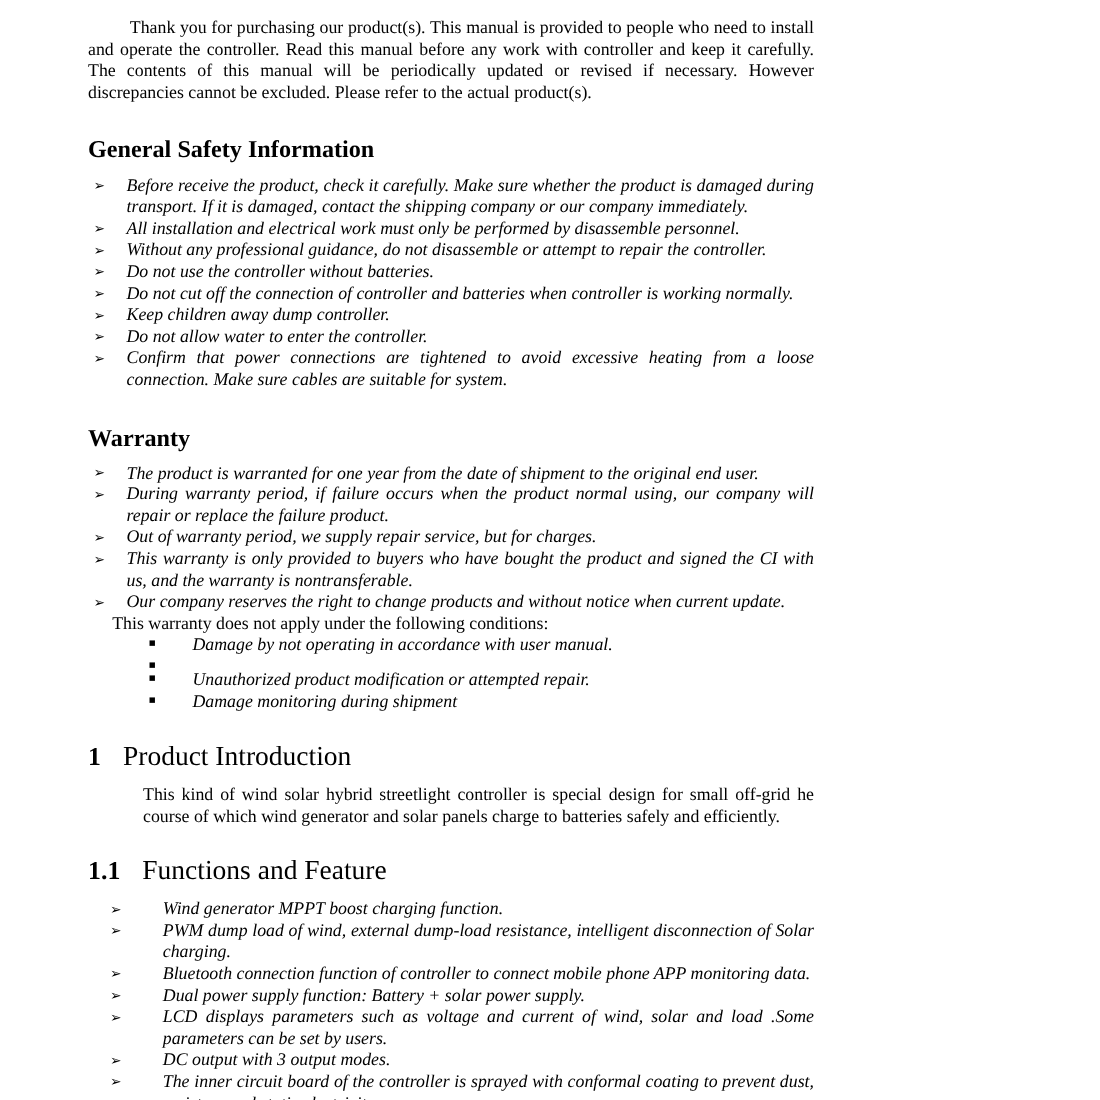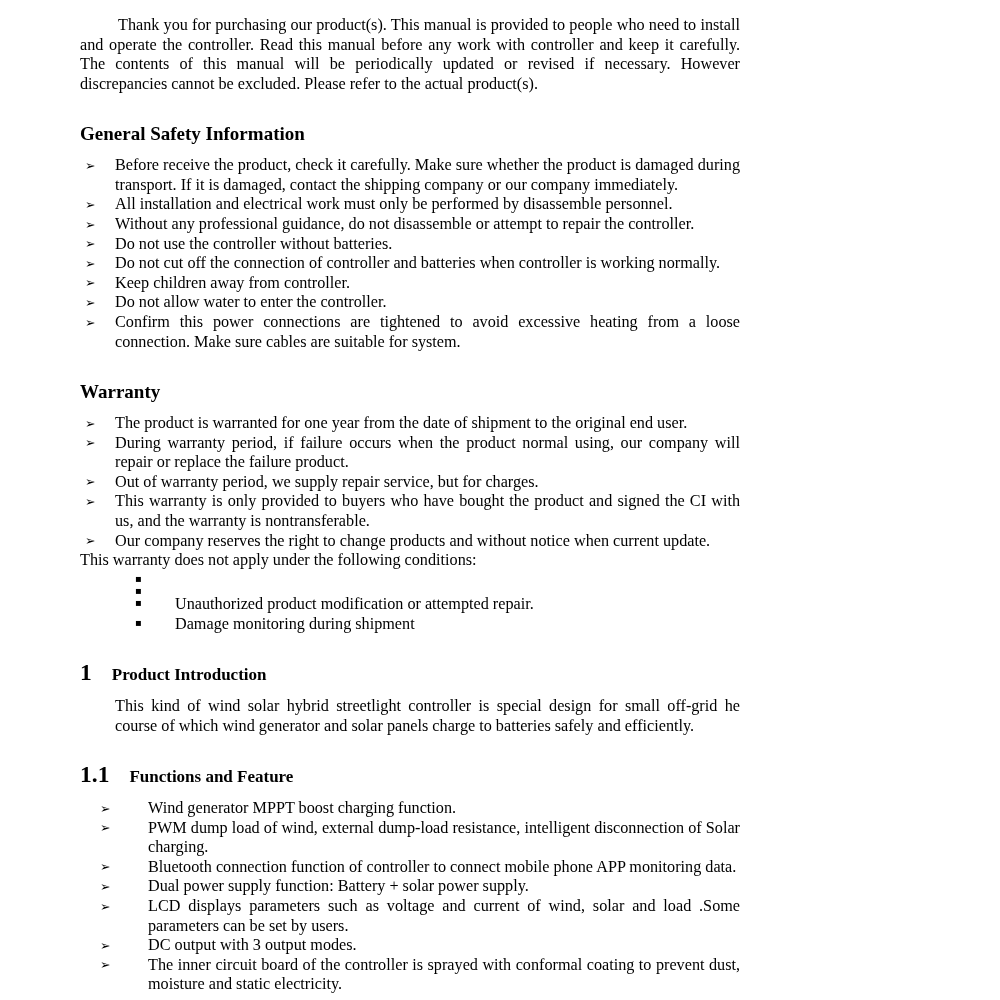--- a/index.html
+++ b/index.html
@@ -14,60 +14,60 @@
     box-sizing: border-box;
     width: 820px; height: 1000px;
     padding: 16px 80px 0 80px;
   }
   p { margin: 0; }
   .intro {
     text-align: justify;
     text-indent: 38px;
   }
   h2 {
-    font-size: 19px;
+    font-size: 22px;
     font-weight: bold;
     margin: 30px 0 11px 0;
     line-height: 1.1;
   }
   .list { margin: 0; }
   .li { display: flex; align-items: flex-start; }
   .l1 .li { padding-left: 5px; }
   .l1 .b { flex: 0 0 30px; }
   .l2 .li { padding-left: 20px; }
   .l2 .b { flex: 0 0 48px; }
   .b {
     font-family: "DejaVu Sans", sans-serif;
     font-size: 12.5px;
     line-height: inherit;
     position: relative;
     top: 1.5px;
   }
-  .t { flex: 1; text-align: justify; }
-  .cond-intro { }
+  .t { flex: 1; text-align: justify; font-style: italic; }
+  .cond-intro { margin-left: 22px; }
   .sublist { margin: 0; }
   .sublist .li { padding-left: 55px; }
   .sublist .b { flex: 0 0 40px; font-size: 10px; top: 2px; }
   .sublist .t { text-align: left; }
   .num-heading {
     margin: 26px 0 11px 0;
     line-height: 1.1;
   }
   .num-heading .num {
     font-size: 23.5px;
     font-weight: bold;
     display: inline-block;
     margin-right: 20px;
   }
   .num-heading .ht {
-    font-size: 17px;
-    font-weight: bold;
+    font-size: 25px;
+    font-weight: normal;
   }
   .sec-body {
-    margin-left: 35px;
+    margin-left: 50px;
     text-align: justify;
   }
 </style>
 </head>
 <body>
 
 <div class="page">
 
   <p class="intro">Thank you for purchasing our product(s). This manual is provided to people who need to install and operate the controller. Read this manual before any work with controller and keep it carefully. The contents of this manual will be periodically updated or revised if necessary. However discrepancies cannot be excluded. Please refer to the actual product(s).</p>
 
@@ -89,29 +89,29 @@
     <div class="li">
       <span class="b">➢</span>
       <span class="t">Do not use the controller without batteries.</span>
     </div>
     <div class="li">
       <span class="b">➢</span>
       <span class="t">Do not cut off the connection of controller and batteries when controller is working normally.</span>
     </div>
     <div class="li">
       <span class="b">➢</span>
-      <span class="t">Keep children away from controller.</span>
+      <span class="t">Keep children away dump controller.</span>
     </div>
     <div class="li">
       <span class="b">➢</span>
       <span class="t">Do not allow water to enter the controller.</span>
     </div>
     <div class="li">
       <span class="b">➢</span>
-      <span class="t">Confirm this power connections are tightened to avoid excessive heating from a loose connection. Make sure cables are suitable for system.</span>
+      <span class="t">Confirm that power connections are tightened to avoid excessive heating from a loose connection. Make sure cables are suitable for system.</span>
     </div>
   </div>
 
   <h2>Warranty</h2>
 
   <div class="list l1">
     <div class="li">
       <span class="b">➢</span>
       <span class="t">The product is warranted for one year from the date of shipment to the original end user.</span>
     </div>
@@ -131,20 +131,21 @@
       <span class="b">➢</span>
       <span class="t">Our company reserves the right to change products and without notice when current update.</span>
     </div>
   </div>
 
   <div class="cond-intro">This warranty does not apply under the following conditions:</div>
 
   <div class="sublist">
     <div class="li">
       <span class="b">▪</span>
+      <span class="t">Damage by not operating in accordance with user manual.</span>
     </div>
     <div class="li">
       <span class="b">▪</span>
     </div>
     <div class="li">
       <span class="b">▪</span>
       <span class="t">Unauthorized product modification or attempted repair.</span>
     </div>
     <div class="li">
       <span class="b">▪</span>

